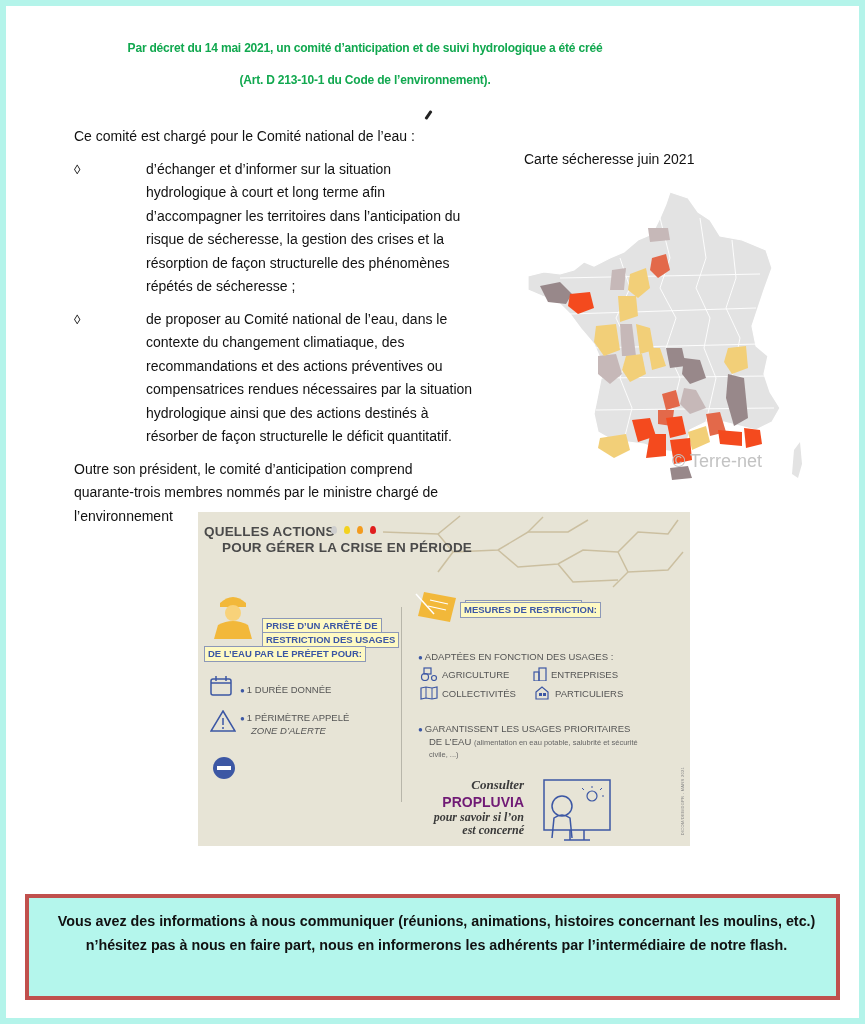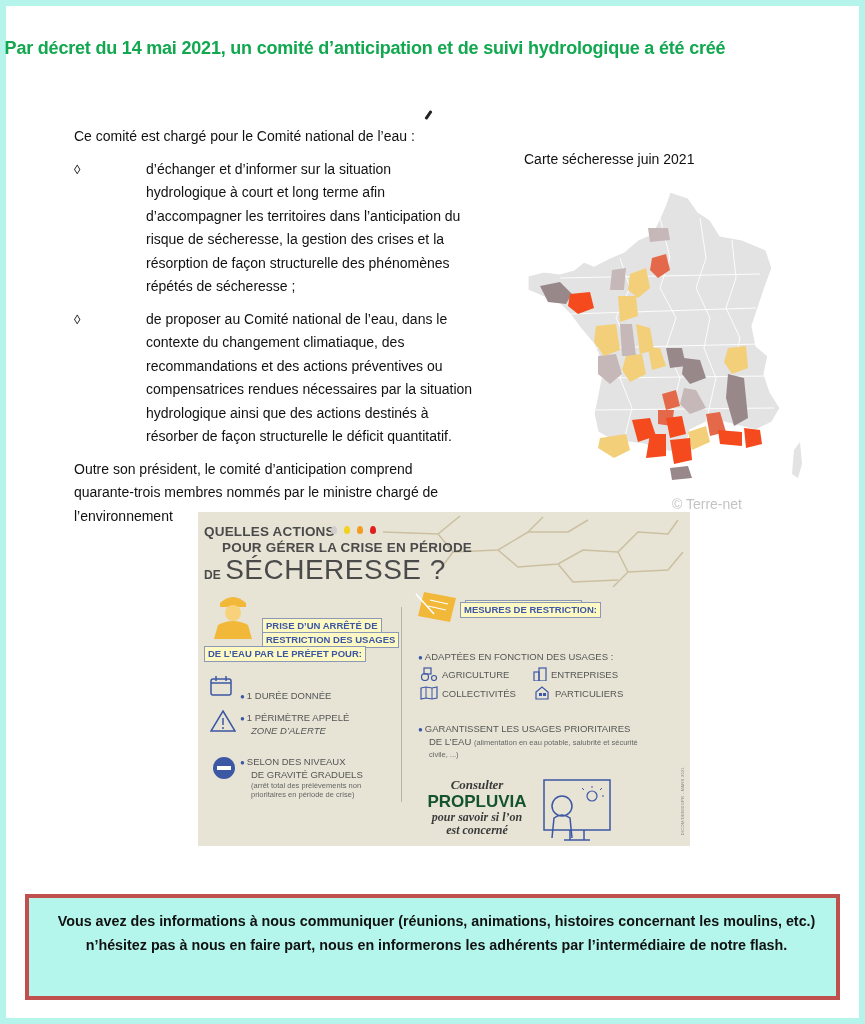--- a/index.html
+++ b/index.html
@@ -6,21 +6,21 @@
   body {
     width:865px; height:1024px; position:relative; overflow:hidden;
     background:#ffffff; font-family:"Liberation Sans", sans-serif; color:#111;
   }
   .page-border {
     position:absolute; left:0; top:0; width:865px; height:1024px;
     box-sizing:border-box; border:6px solid #b4f4ea; pointer-events:none;
   }
   .title {
     position:absolute; left:0; top:32px; width:730px; text-align:center;
-    color:#11a84f; font-weight:bold; font-size:18px; line-height:32px;
+    color:#11a84f; font-weight:bold; font-size:12px; line-height:32px;
     letter-spacing:-0.2px;
   }
   .stray-mark {
     position:absolute; left:427px; top:110px; width:3px; height:10px;
     background:#222; transform:rotate(35deg); border-radius:1px;
   }
   .body-text {
     position:absolute; left:30px; top:125px; width:400px;
     font-size:14px; line-height:23.5px; color:#111;margin-left:44px;
   }
@@ -28,21 +28,21 @@
   .intro { margin-bottom:9px !important; }
   .bullet { position:relative; padding-left:72px; margin-bottom:9px !important; }
   .bullet .mark { position:absolute; left:0; top:0; font-size:13px; }
   .outro { margin-top:0; }
 
   .map-caption {
     position:absolute; left:524px; top:151px; font-size:14px; color:#111;
   }
   .map-wrap { position:absolute; left:520px; top:178px; width:290px; height:310px; }
   .map-credit {
-    position:absolute; left:672px; top:496px; font-size:14px; color:#c3c3c3;
+    position:absolute; left:672px; top:451px; font-size:18px; color:#c3c3c3;
   }
 
   .infographic {
     position:absolute; left:198px; top:512px; width:492px; height:334px;
     background:#e7e4d6; overflow:hidden;
   }
   .ig-title-1 {
     position:absolute; left:6px; top:12px; font-weight:bold; font-size:13.5px; color:#4a4a4a; letter-spacing:0.2px;
   }
   .ig-title-2 {
@@ -72,23 +72,23 @@
   .ig-item i { font-style:italic; }
 
   .divider { position:absolute; left:203px; top:95px; width:1px; height:195px; background:#b8b6aa; }
 
   .ig-right-head { position:absolute; left:262px; top:88px; }
   .ig-right-head .r1 { position:absolute; left:5px; top:0; white-space:nowrap; }
   .ig-right-head .r2 { position:absolute; left:0; top:2px; white-space:nowrap; }
 
   .usage { position:absolute; font-size:9.5px; color:#555; display:flex; align-items:center; gap:4px; }
 
-  .consult { position:absolute; left:224px; top:265px; width:110px; text-align:center; }
+  .consult { position:absolute; left:216px; top:265px; width:110px; text-align:right; }
   .consult .c1 { font-family:"Liberation Serif", serif; font-style:italic; font-weight:bold; font-size:13px; color:#3a3a3a; }
-  .consult .c2 { font-weight:bold; font-size:17px; color:#14532d; line-height:18px; }
+  .consult .c2 { font-weight:bold; font-size:14px; color:#701a75; line-height:18px; }
   .consult .c3 { font-family:"Liberation Serif", serif; font-style:italic; font-weight:bold; font-size:12px; color:#3a3a3a; line-height:13px; }
   .credit-vert {
     position:absolute; left:482px; top:255px; font-size:4px; color:#888;
     writing-mode:vertical-rl; transform:rotate(180deg); letter-spacing:0.3px;
   }
 
   .notice {
     position:absolute; left:25px; top:894px; width:815px; height:106px;
     box-sizing:border-box; border:4px solid #c0504d; background:#b4f6ec;
     text-align:center; font-weight:bold; font-size:14.3px; color:#111;
@@ -97,20 +97,21 @@
   .notice p { margin:0; line-height:24px;padding-left:8px; }
   .notice .n3 { margin-top:6px; }
 </style>
 </head>
 <body>
 
 <div class="page-border"></div>
 
 <div class="title">
   <div>Par décret du 14 mai 2021, un comité d’anticipation et de suivi hydrologique a été créé</div>
+  <div>(Art. D 213-10-1 du Code de l’environnement).</div>
 </div>
 
 <div class="stray-mark"></div>
 
 <div class="body-text">
   <p class="intro">Ce comité est chargé pour le Comité national de l’eau :</p>
   <p class="bullet">
     <span class="mark">◊</span>
     <span>d’échanger et d’informer sur la situation hydrologique à court et long terme afin d’accompagner les territoires dans l’anticipation du risque de sécheresse, la gestion des crises et la résorption de façon structurelle des phénomènes répétés de sécheresse ;</span>
   </p>
@@ -195,66 +196,57 @@
     </g>
   </svg>
   <div class="ig-title-1">QUELLES ACTIONS</div>
   <div class="drops">
     <span class="drop" style="background:#cfcfcf"></span>
     <span class="drop" style="background:#f3d21e"></span>
     <span class="drop" style="background:#f39b1e"></span>
     <span class="drop" style="background:#e01e1e"></span>
   </div>
   <div class="ig-title-2">POUR GÉRER LA CRISE EN PÉRIODE</div>
-  <div class="ig-title-3">
-    <span class="small">DE</span>
-    <span class="big">SÉCHERESSE ?</span>
-  </div>
 
   <svg class="officer" width="46" height="48" viewBox="0 0 46 48">
     <path d="M10,12 Q23,0 36,12 L36,16 L10,16 Z" fill="#f2b83a"></path>
     <circle cx="23" cy="22" r="8" fill="#f8d27a"></circle>
     <path d="M4,48 L8,34 Q23,26 38,34 L42,48 Z" fill="#f2b83a"></path>
   </svg>
 
   <div class="ig-left-head">
     <span class="boxed l1">PRISE D’UN ARRÊTÉ DE</span>
     <span class="boxed l2">RESTRICTION DES USAGES</span>
     <span class="boxed l3">DE L’EAU PAR LE PRÉFET POUR:</span>
   </div>
 
   <svg style="position:absolute;left:12px;top:164px" width="22" height="20" viewBox="0 0 22 20">
     <rect x="1" y="3" width="20" height="16" rx="2" fill="none" stroke="#3c57a4" stroke-width="1.5"></rect>
     <line x1="1" y1="7" x2="21" y2="7" stroke="#3c57a4" stroke-width="1.5"></line>
     <line x1="6" y1="0" x2="6" y2="5" stroke="#3c57a4" stroke-width="1.5"></line>
     <line x1="16" y1="0" x2="16" y2="5" stroke="#3c57a4" stroke-width="1.5"></line>
   </svg>
-  <div class="ig-item" style="left:42px;top:178px">
+  <div class="ig-item" style="left:42px;top:172px">
     <span class="arrow">●</span><span>1 DURÉE DONNÉE</span>
   </div>
 
   <svg style="position:absolute;left:12px;top:198px" width="26" height="22" viewBox="0 0 26 22">
     <path d="M13,1 L25,21 L1,21 Z" fill="none" stroke="#3c57a4" stroke-width="1.5"></path>
     <line x1="13" y1="8" x2="13" y2="15" stroke="#3c57a4" stroke-width="1.5"></line>
     <circle cx="13" cy="18" r="1" fill="#3c57a4"></circle>
   </svg>
   <div class="ig-item" style="left:42px;top:200px">
     <span class="arrow">●</span><span>1 PÉRIMÈTRE APPELÉ</span><br>
     <i style="margin-left:11px">ZONE D’ALERTE</i>
   </div>
 
   <svg style="position:absolute;left:14px;top:244px" width="24" height="24" viewBox="0 0 24 24">
     <circle cx="12" cy="12" r="11" fill="#3c57a4"></circle>
     <rect x="5" y="10" width="14" height="4" fill="#ffffff"></rect>
   </svg>
-  <div class="ig-item" style="left:42px;top:244px">
-    <span class="arrow">●</span><span>SELON DES NIVEAUX</span><br>
-    <span style="margin-left:11px">DE GRAVITÉ GRADUELS</span><br>
-    <div class="sub" style="margin-left:11px;width:120px">(arrêt total des prélèvements non prioritaires en période de crise)</div>
-  </div>
 
   <div class="divider"></div>
 
   <svg style="position:absolute;left:216px;top:76px" width="48" height="36" viewBox="0 0 48 36">
     <path d="M10,4 L42,10 L36,34 L4,28 Z" fill="#f2b83a"></path>
     <line x1="16" y1="12" x2="34" y2="16" stroke="#fff" stroke-width="1.2"></line>
     <line x1="14" y1="18" x2="32" y2="22" stroke="#fff" stroke-width="1.2"></line>
     <line x1="2" y1="6" x2="20" y2="26" stroke="#ffffff" stroke-width="1.5"></line>
   </svg>
   <div class="ig-right-head">

